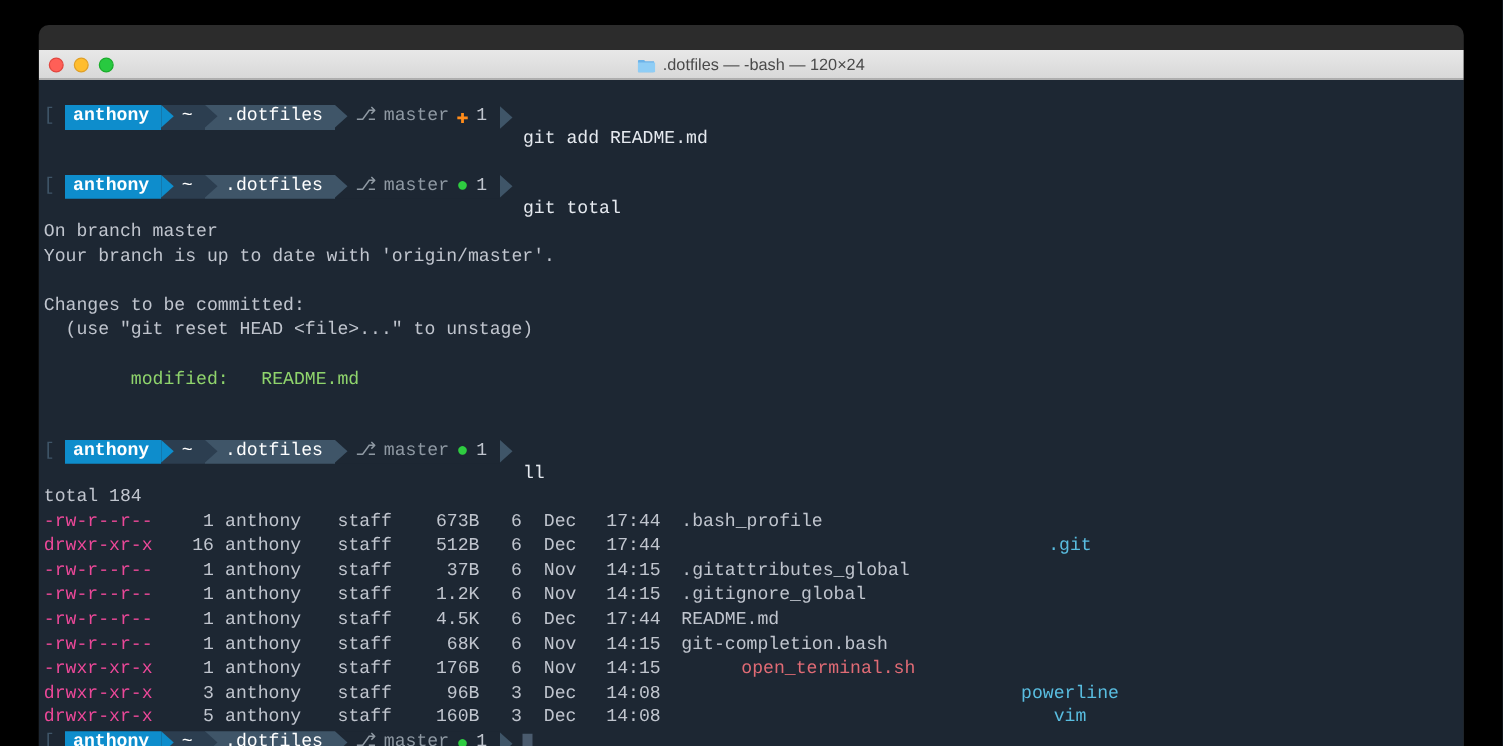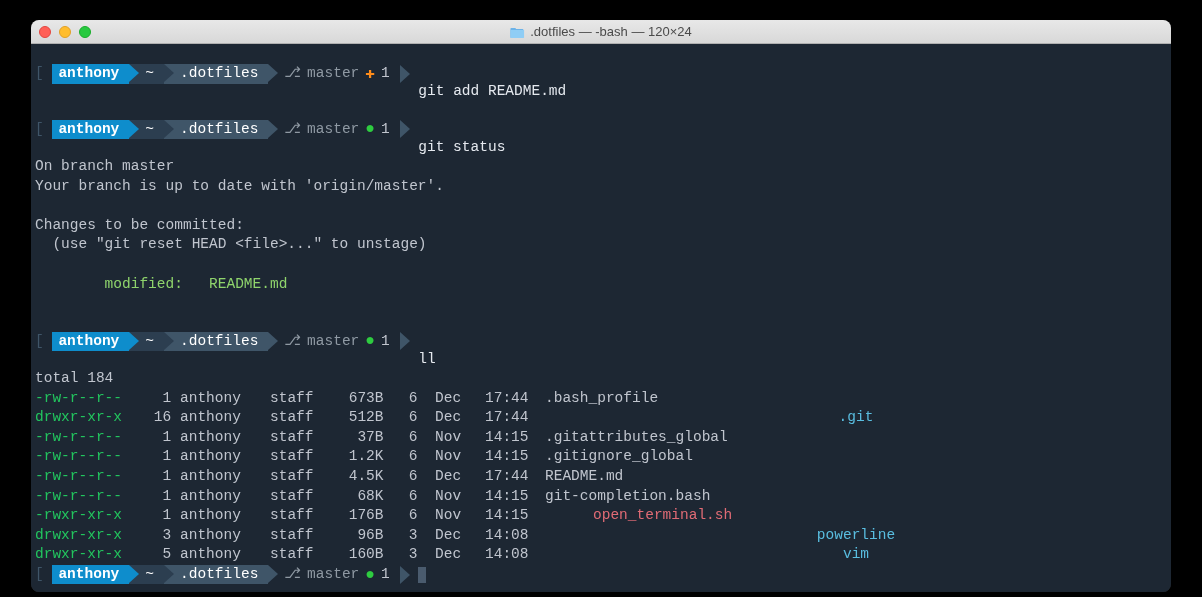--- a/index.html
+++ b/index.html
@@ -20,20 +20,21 @@
       overflow: hidden;
     }
     .titlebar {
       background: linear-gradient(#e8e8e8, #d8d8d8);
       height: 24px;
       display: flex;
       align-items: center;
       padding: 4px 8px;
       position: relative;
       border-bottom: 1px solid #b0b0b0;
+      margin-top: 20px;
     }
     .traffic-lights { display: flex; gap: 8px; }
     .tl { width: 12px; height: 12px; border-radius: 50%; }
     .tl-close { background: #ff5f57; border: 0.5px solid #e2463f; }
     .tl-min   { background: #ffbd2e; border: 0.5px solid #e0a027; }
     .tl-max   { background: #28c940; border: 0.5px solid #1aad2b; }
     .title {
       position: absolute;
       left: 50%; transform: translateX(-50%);
       font-family: -apple-system, BlinkMacSystemFont, sans-serif;
@@ -105,21 +106,21 @@
     }
     .branch-icon { color: #8f99a3; }
     .dot-staged { color: #2ecc40; font-size: 16px; line-height: 0; }
     .dot-mod { color: #ff8c1a; font-size: 16px; line-height: 0; }
     .count { color: #c0c5ce; }
     .cmd { color: #e5e9ef; margin-top: 36px; }
     .output { color: #c0c5ce; white-space: pre; }
     .green { color: #8fd46c; }
     .blue { color: #59bde0; text-align: center; }
     .red { color: #e06b75; margin-left: 48px; }
-    .yellow { color: #22c55e; }
+    .yellow { color: #ec4899; }
     .arrow-sep {
       display: inline-block;
       width: 0; height: 0;
       border-top: 9px solid transparent;
       border-bottom: 9px solid transparent;
       border-left: 10px solid #3f5568;
       vertical-align: middle;
     }
     .prompt-cursor {
       display: inline-block;
@@ -170,21 +171,21 @@
       <span class="seg-user">anthony</span>
       <span class="seg-home">~</span>
       <span class="seg-dir">.dotfiles</span>
       <span class="seg-branch">
         <span class="branch-icon">⎇</span>
         <span>master</span>
         <span class="dot-staged">●</span>
         <span class="count">1</span>
       </span>
       <span class="arrow-sep"></span>
-      <span class="cmd"> <span>git status</span></span>
+      <span class="cmd"> <span>git total</span></span>
     </div>
 
     <div class="output">On branch master</div>
     <div class="output">Your branch is up to date with 'origin/master'.</div>
     <div class="output">&nbsp;</div>
     <div class="output">Changes to be committed:</div>
     <div class="output">  (use "git reset HEAD &lt;file&gt;..." to unstage)</div>
     <div class="output">&nbsp;</div>
     <div class="output green">        modified:   README.md</div>
     <div class="output">&nbsp;</div>

